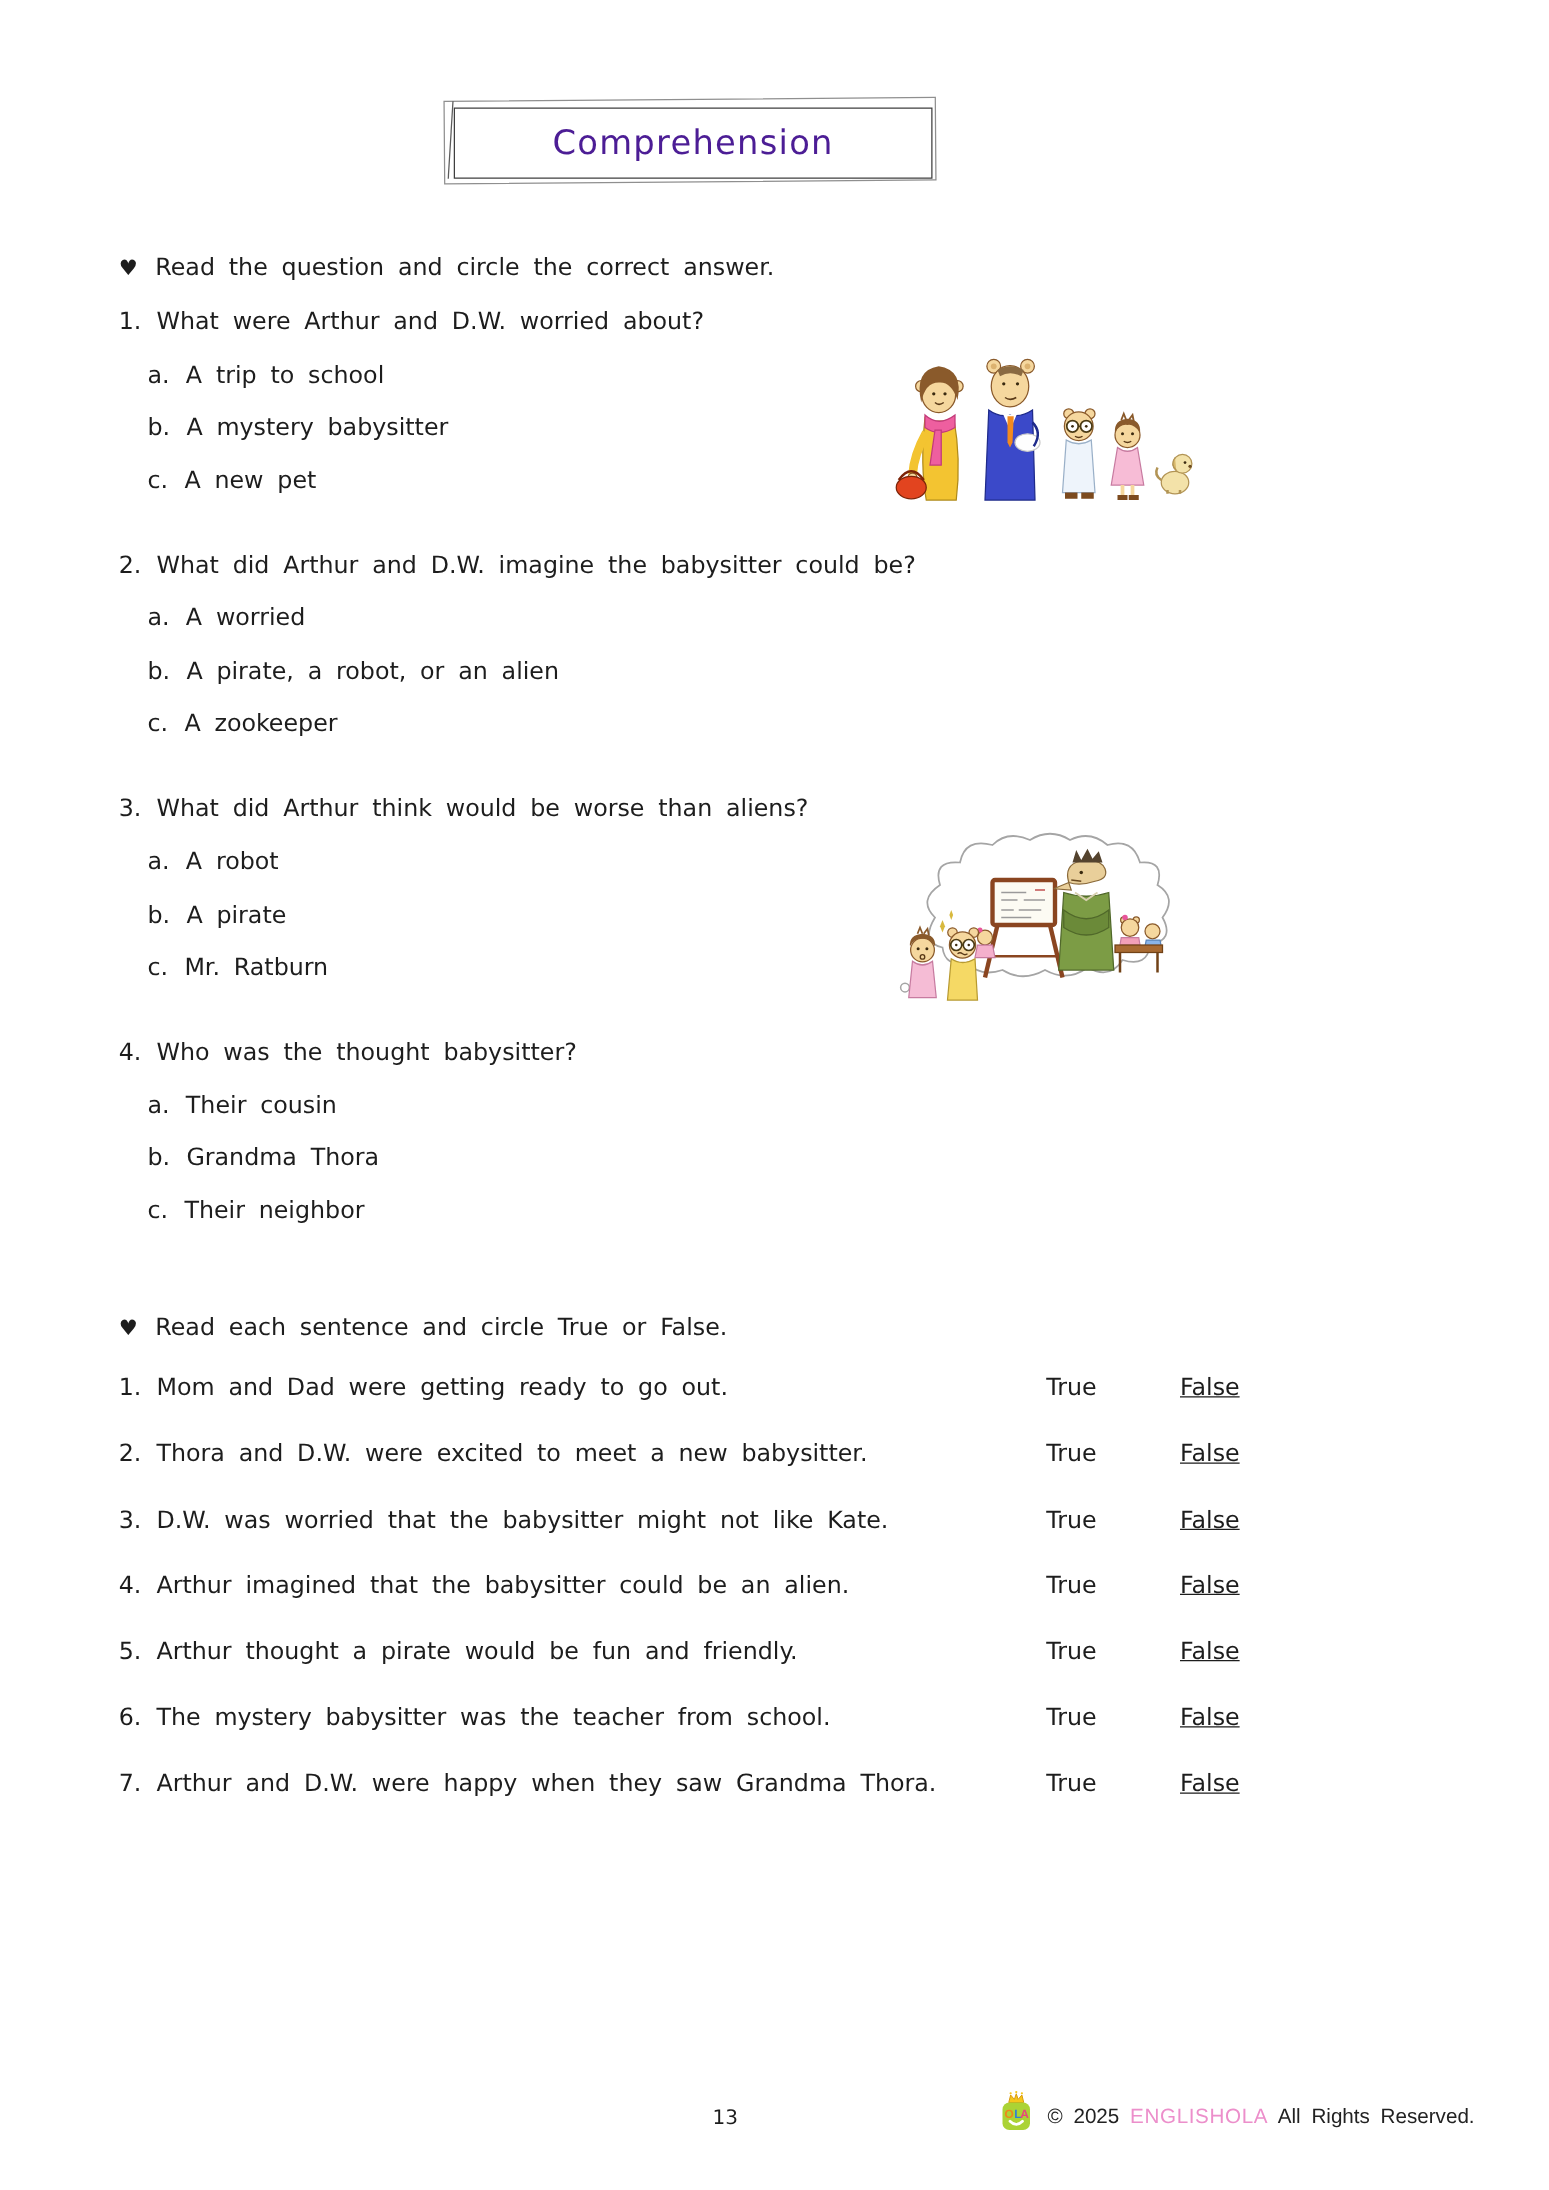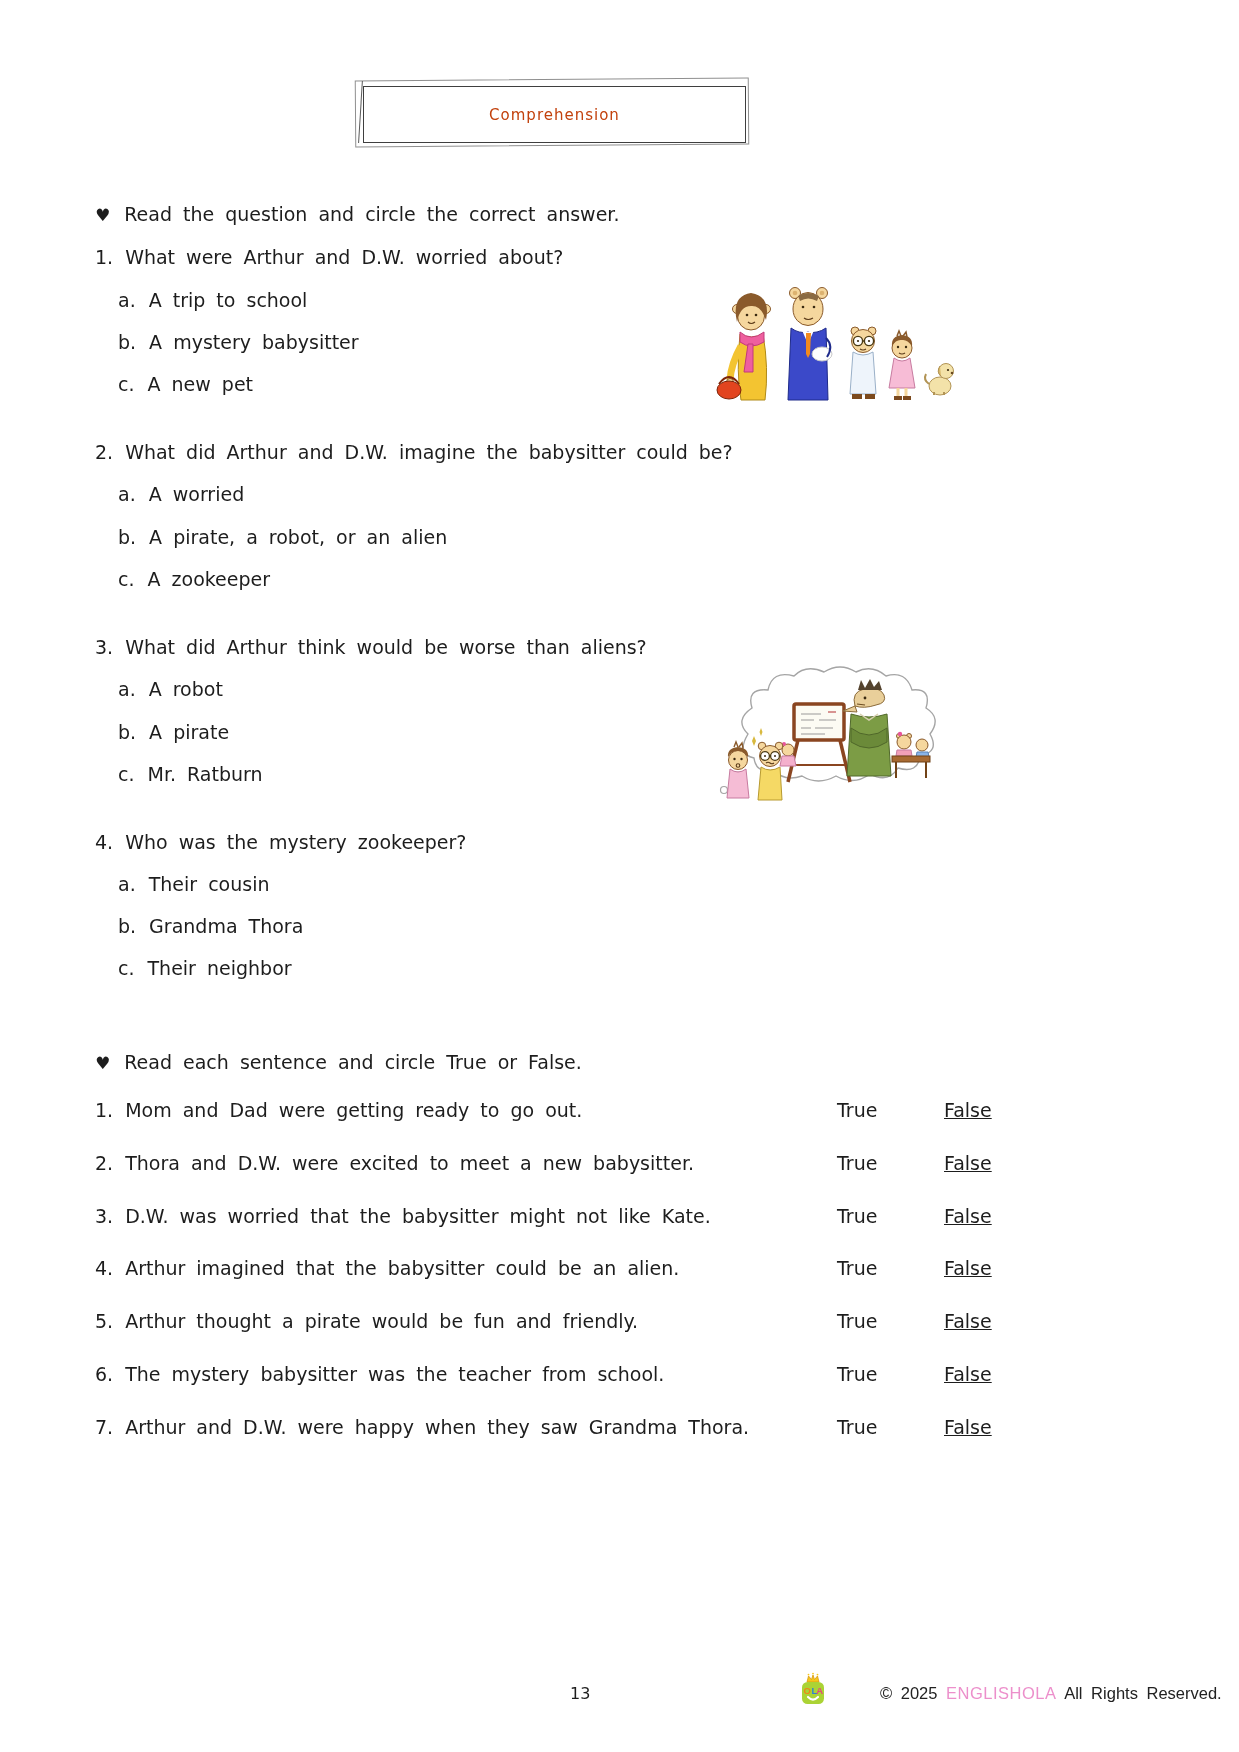--- a/index.html
+++ b/index.html
@@ -7,38 +7,38 @@
         font-family:"DejaVu Sans",sans-serif;color:#1d1d1d;}
 
   
   .title-box{position:absolute;left:363px;top:86px;width:383px;height:57px;background:#fff;
              border:1.7px solid #3f3f3f;box-sizing:border-box;
              display:flex;align-items:center;justify-content:center;}
   .title-box::before{content:"";position:absolute;left:-9px;right:-4px;top:-8px;bottom:-4px;
              border:1.2px solid #8f8f8f;transform:rotate(-0.45deg);pointer-events:none;}
   .title-box::after{content:"";position:absolute;left:-4px;top:-6px;height:112%;
              border-left:1.5px solid #5a5a5a;transform:rotate(3.5deg);pointer-events:none;}
-  .title-text{font-size:15px;letter-spacing:1px;color:#c2410c;}
+  .title-text{font-size:27px;letter-spacing:1px;color:#4c1d95;}
 
   .line{position:absolute;display:flex;align-items:baseline;white-space:nowrap;
         font-size:19px;line-height:1.1;word-spacing:5px;}
   .line .num{margin-right:12px;}
   .opt .num{margin-right:13px;}
   .heart{margin-right:14px;font-size:17px;}
 
   .tf-row{position:absolute;left:0;width:1239px;height:22px;font-size:19px;line-height:1.1;word-spacing:5px;}
   .tf-sentence{position:absolute;left:95px;top:0;display:flex;white-space:nowrap;}
   .tf-sentence .num{margin-right:12px;}
   .tf-true{position:absolute;left:837px;top:0;}
   .tf-false{position:absolute;left:944px;top:0;text-decoration:underline;}
 
   .illus{position:absolute;}
 
   .footer-pagenum{position:absolute;left:522px;top:1684px;font-size:16px;margin-left:48px;}
-  .footer-copy{position:absolute;left:880px;top:1684px;font-size:16.5px;word-spacing:4px;white-space:nowrap;
+  .footer-copy{position:absolute;left:838px;top:1684px;font-size:16.5px;word-spacing:4px;white-space:nowrap;
                font-family:"Liberation Sans",sans-serif;color:#222;}
   .footer-copy .brand{color:#ec8fcb;letter-spacing:0.5px;}
   .logo-svg text{font-family:"Liberation Sans",sans-serif;font-weight:bold;font-size:9.5px;}
 </style>
 </head>
 <body>
 
 <div class="page">
 
   <div class="title-box">
@@ -234,21 +234,21 @@
       <path d="M53,105 L50,138 L74,138 L72,105 Q62,111 53,105 Z" fill="#f5d965" stroke="#b89a30"></path>
     </g>
     <g>
       <path d="M46,74 L48,79 L46,84 L44,79 Z" fill="#d8b93e"></path>
       <path d="M53,66 L54.5,70 L53,74 L51.5,70 Z" fill="#d8b93e"></path>
     </g>
   </svg>
 
   <div class="line q" style="left:95px;top:832px">
     <span class="num">4.</span>
-    <span>Who was the mystery zookeeper?</span>
+    <span>Who was the thought babysitter?</span>
   </div>
   <div class="line opt" style="left:118px;top:874px">
     <span class="num">a.</span>
     <span>Their cousin</span>
   </div>
   <div class="line opt" style="left:118px;top:916px">
     <span class="num">b.</span>
     <span>Grandma Thora</span>
   </div>
   <div class="line opt" style="left:118px;top:958px">

